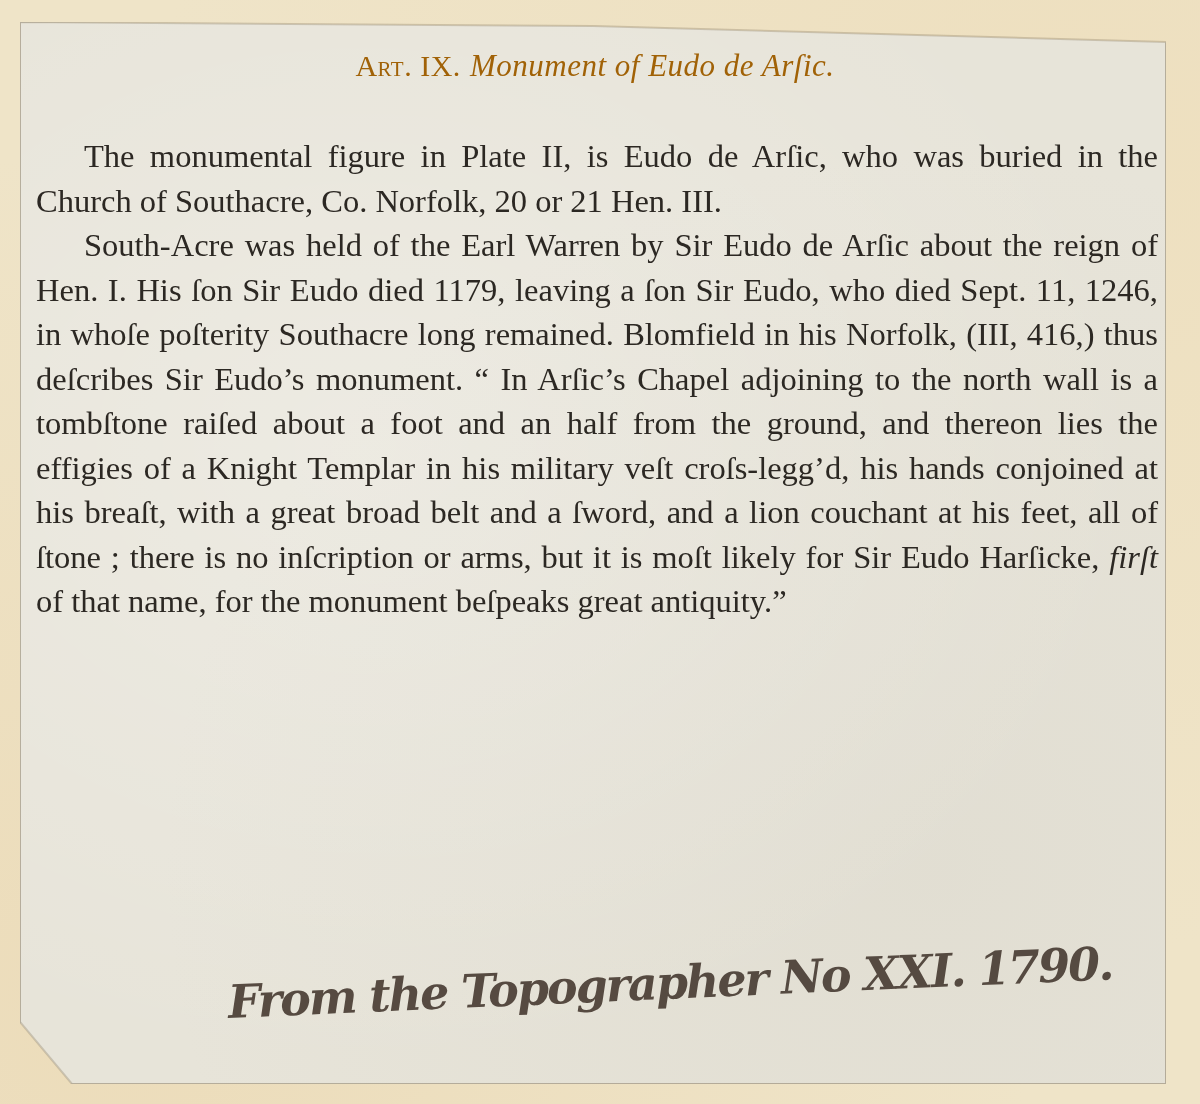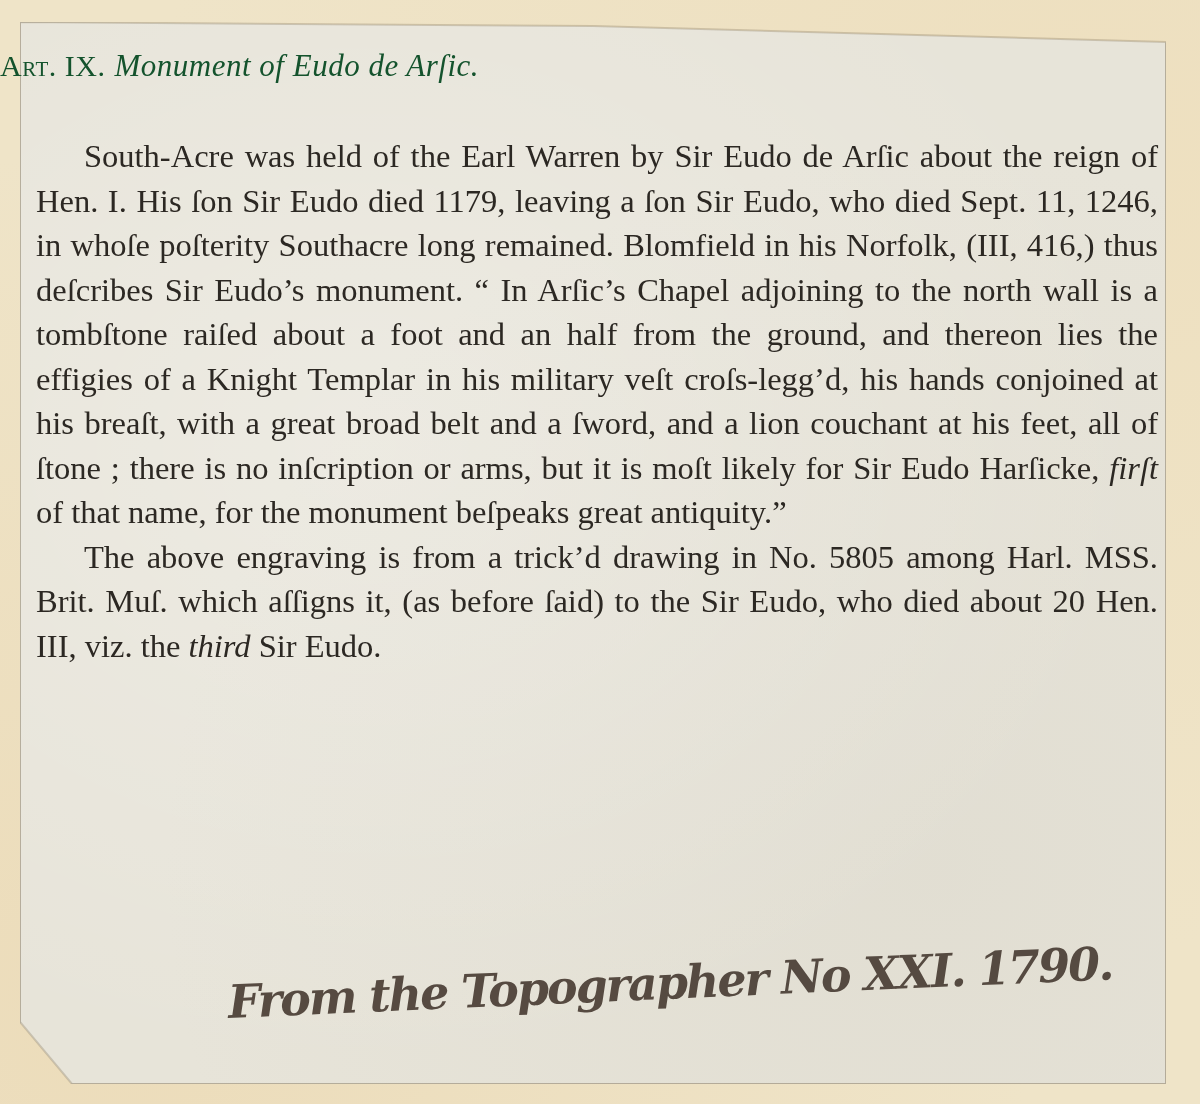--- a/index.html
+++ b/index.html
@@ -41,24 +41,24 @@
       top: 22px;
       width: 1146px;
       height: 1062px;
       pointer-events: none;
     }
     .title {
       position: absolute;
       top: 48px;
       left: 0;
       width: 1190px;
-      text-align: left;
+      text-align: center;
       font-family: "DejaVu Serif", "Liberation Serif", serif;
       font-size: 27px;
-      color: #14532d;
+      color: #a16207;
       letter-spacing: 0.5px;
     }
     .title .lead {
       font-variant: small-caps;
       font-family: "Liberation Serif", serif;
       font-size: 30px;
     }
     .title .it {
       font-style: italic;
       font-family: "Liberation Serif", serif;
@@ -107,20 +107,20 @@
   <polyline points="0,0 573,4 1146,20 1146,1062 52,1062 0,1000 0,0" fill="none" stroke="rgba(140,125,100,0.35)" stroke-width="2"></polyline>
 </svg>
 
 <div class="title">
   <span class="lead">Art. IX.</span>
   <span class="it">Monument of Eudo de Arſic.</span>
 </div>
 
 <div class="body-text">
   <p class="para">
-    <span>South-Acre was held of the Earl Warren by Sir Eudo de Arſic about the reign of Hen. I.  His ſon Sir Eudo died 1179, leaving a ſon Sir Eudo, who died Sept. 11, 1246, in whoſe poſterity Southacre long remained.  Blomfield in his Norfolk, (III, 416,) thus deſcribes Sir Eudo’s monument.  “ In Arſic’s Chapel adjoining to the north wall is a tombſtone raiſed about a foot and an half from the ground, and thereon lies the effigies of a Knight Templar in his military veſt croſs-legg’d, his hands conjoined at his breaſt, with a great broad belt and a ſword, and a lion couchant at his feet, all of ſtone ; there is no inſcription or arms, but it is moſt likely for Sir Eudo Harſicke, </span><em>firſt</em><span> of that name, for the monument beſpeaks great antiquity.”</span>
+    <span>The monumental figure in Plate II, is Eudo de Arſic, who was buried in the Church of Southacre, Co. Norfolk, 20 or 21 Hen. III.</span>
   </p>
   <p class="para">
-    <span>The above engraving is from a trick’d drawing in No. 5805 among Harl. MSS. Brit. Muſ. which aſſigns it, (as before ſaid) to the Sir Eudo, who died about 20 Hen. III, viz. the </span><em>third</em><span> Sir Eudo.</span>
+    <span>South-Acre was held of the Earl Warren by Sir Eudo de Arſic about the reign of Hen. I.  His ſon Sir Eudo died 1179, leaving a ſon Sir Eudo, who died Sept. 11, 1246, in whoſe poſterity Southacre long remained.  Blomfield in his Norfolk, (III, 416,) thus deſcribes Sir Eudo’s monument.  “ In Arſic’s Chapel adjoining to the north wall is a tombſtone raiſed about a foot and an half from the ground, and thereon lies the effigies of a Knight Templar in his military veſt croſs-legg’d, his hands conjoined at his breaſt, with a great broad belt and a ſword, and a lion couchant at his feet, all of ſtone ; there is no inſcription or arms, but it is moſt likely for Sir Eudo Harſicke, </span><em>firſt</em><span> of that name, for the monument beſpeaks great antiquity.”</span>
   </p>
 </div>
 
 <div class="inscription">From the Topographer No XXI. 1790.</div>
 
 </body></html>

